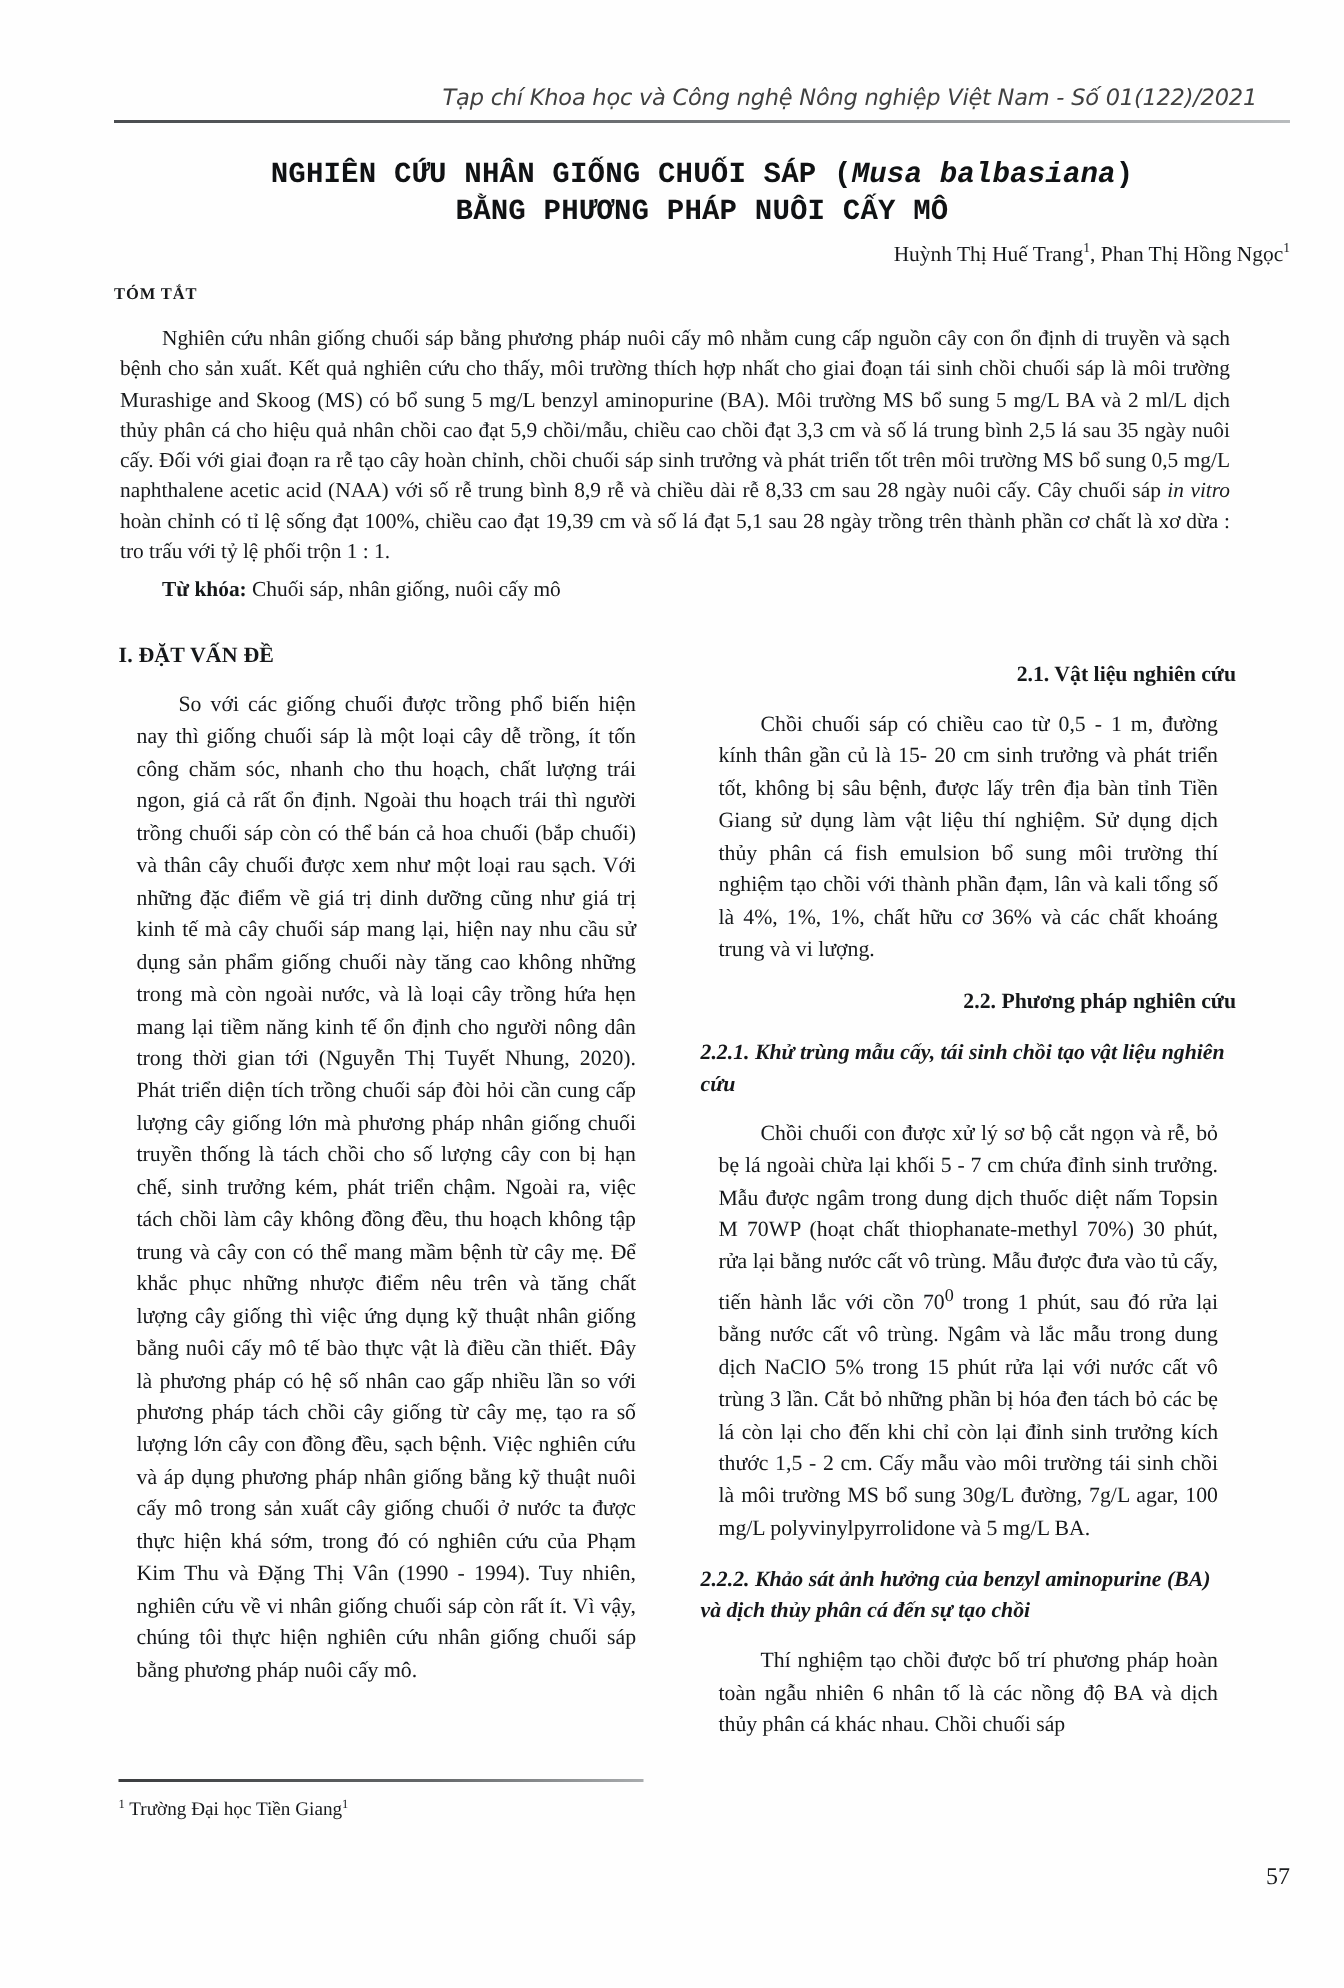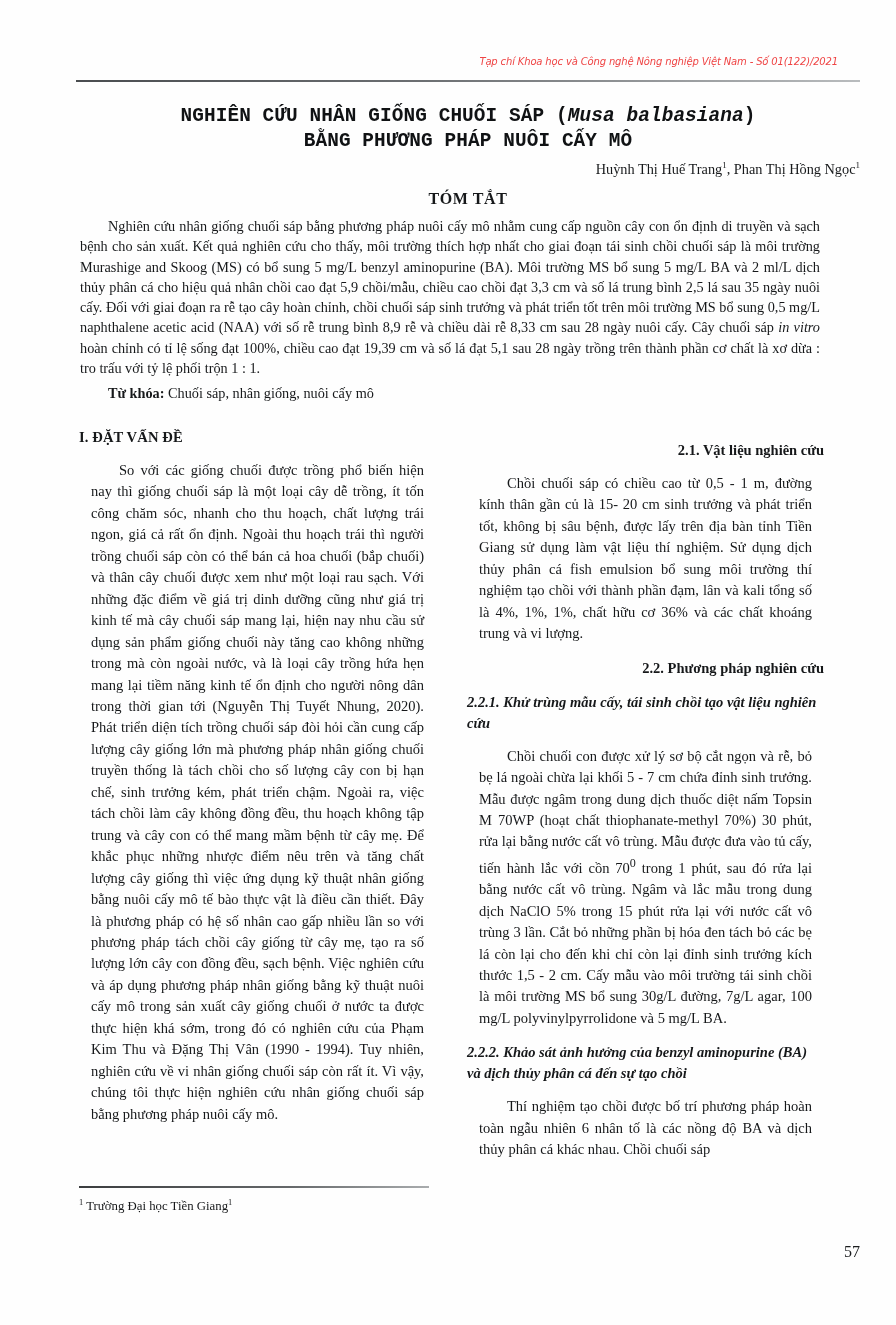--- a/index.html
+++ b/index.html
@@ -30,23 +30,23 @@
 
   
   .running-head {
     position: absolute;
     top: 56px;
     left: 76px;
     right: 58px;
     text-align: right;
     font-family: "DejaVu Sans", "Liberation Sans", sans-serif;
     font-style: italic;
-    font-size: 10px;
+    font-size: 15px;
     letter-spacing: -0.15px;
-    color: #ef4444;
+    color: #404040;
     white-space: nowrap;
   }
   .head-rule {
     position: absolute;
     top: 80px;
     left: 76px;
     width: 784px;
     height: 2px;
     background: linear-gradient(to right, #4a4d50 0%, #6d7073 45%, #b9bcbe 100%);
   }
@@ -82,23 +82,22 @@
     color: #17191b;
   }
   .authors sup { font-size: 9px; vertical-align: super; }
 
   
   .abstract-heading {
     position: absolute;
     top: 190px;
     left: 76px;
     width: 784px;
-    text-align: center;
-    font-weight: bold;
-    font-size: 16px;
+    font-weight: bold;
+    font-size: 11px;
     letter-spacing: 0.6px;
   }
   .abstract-body {
     position: absolute;
     top: 216px;
     left: 80px;
     width: 740px;
     font-size: 14.25px;
     line-height: 20.3px;
     text-align: justify;

